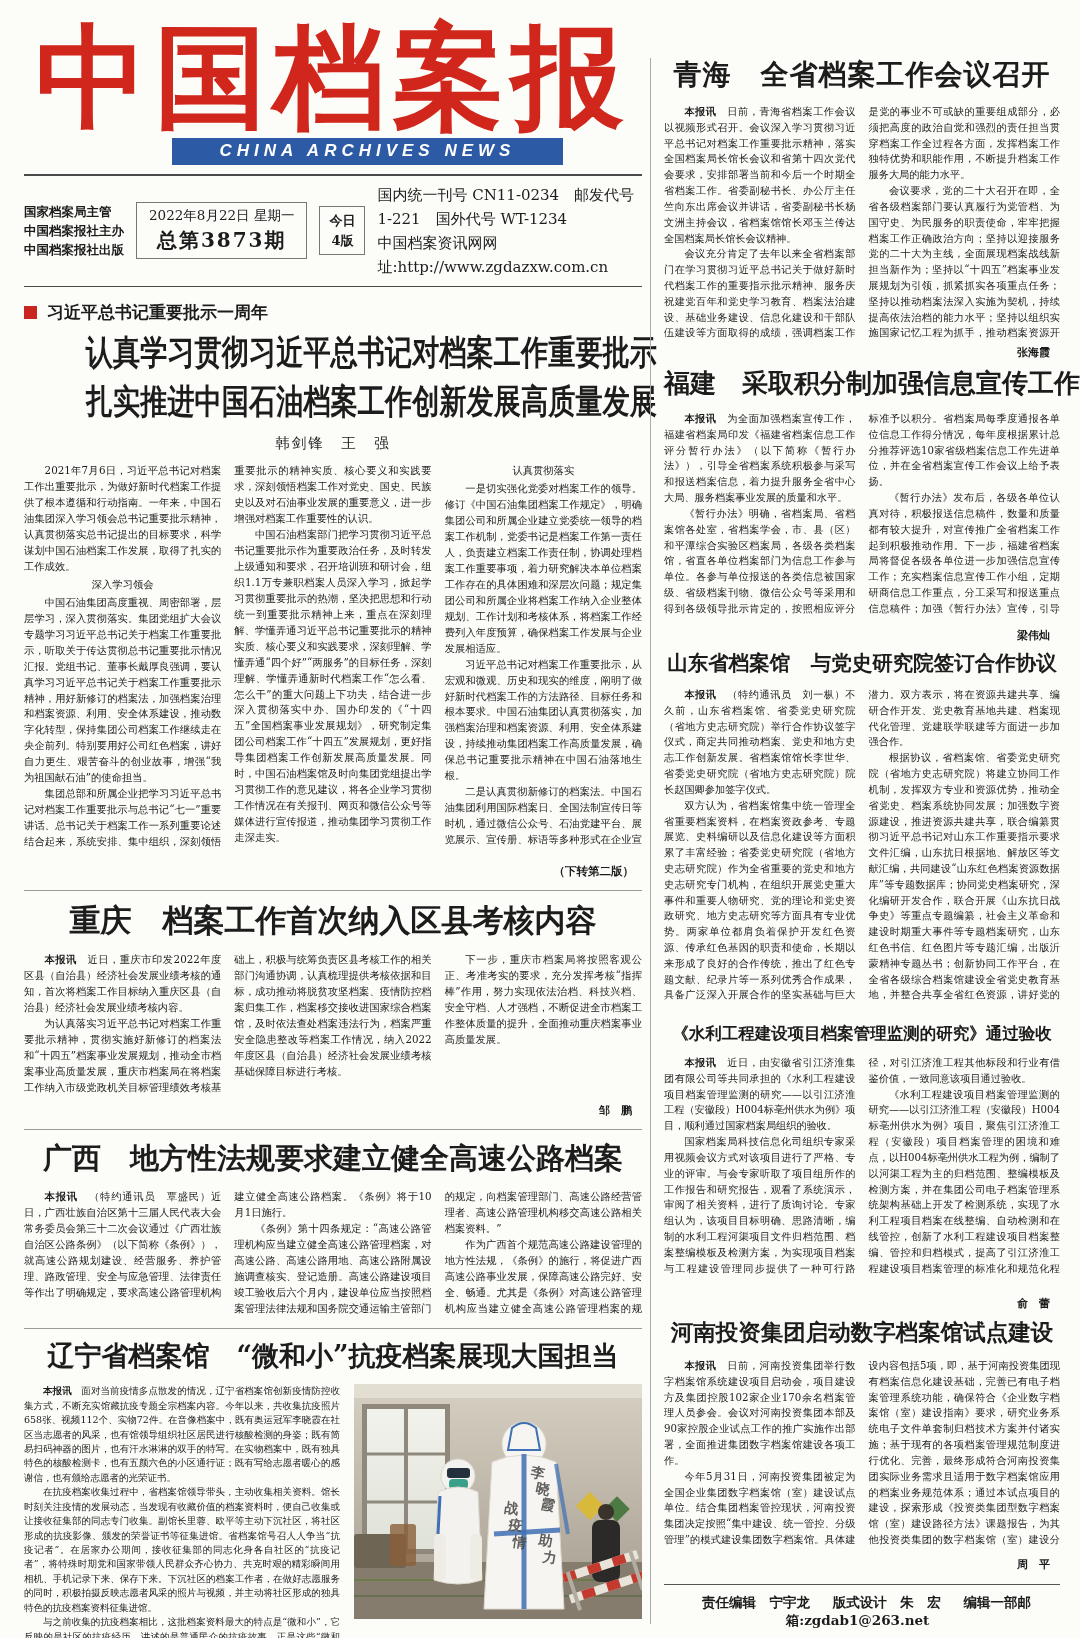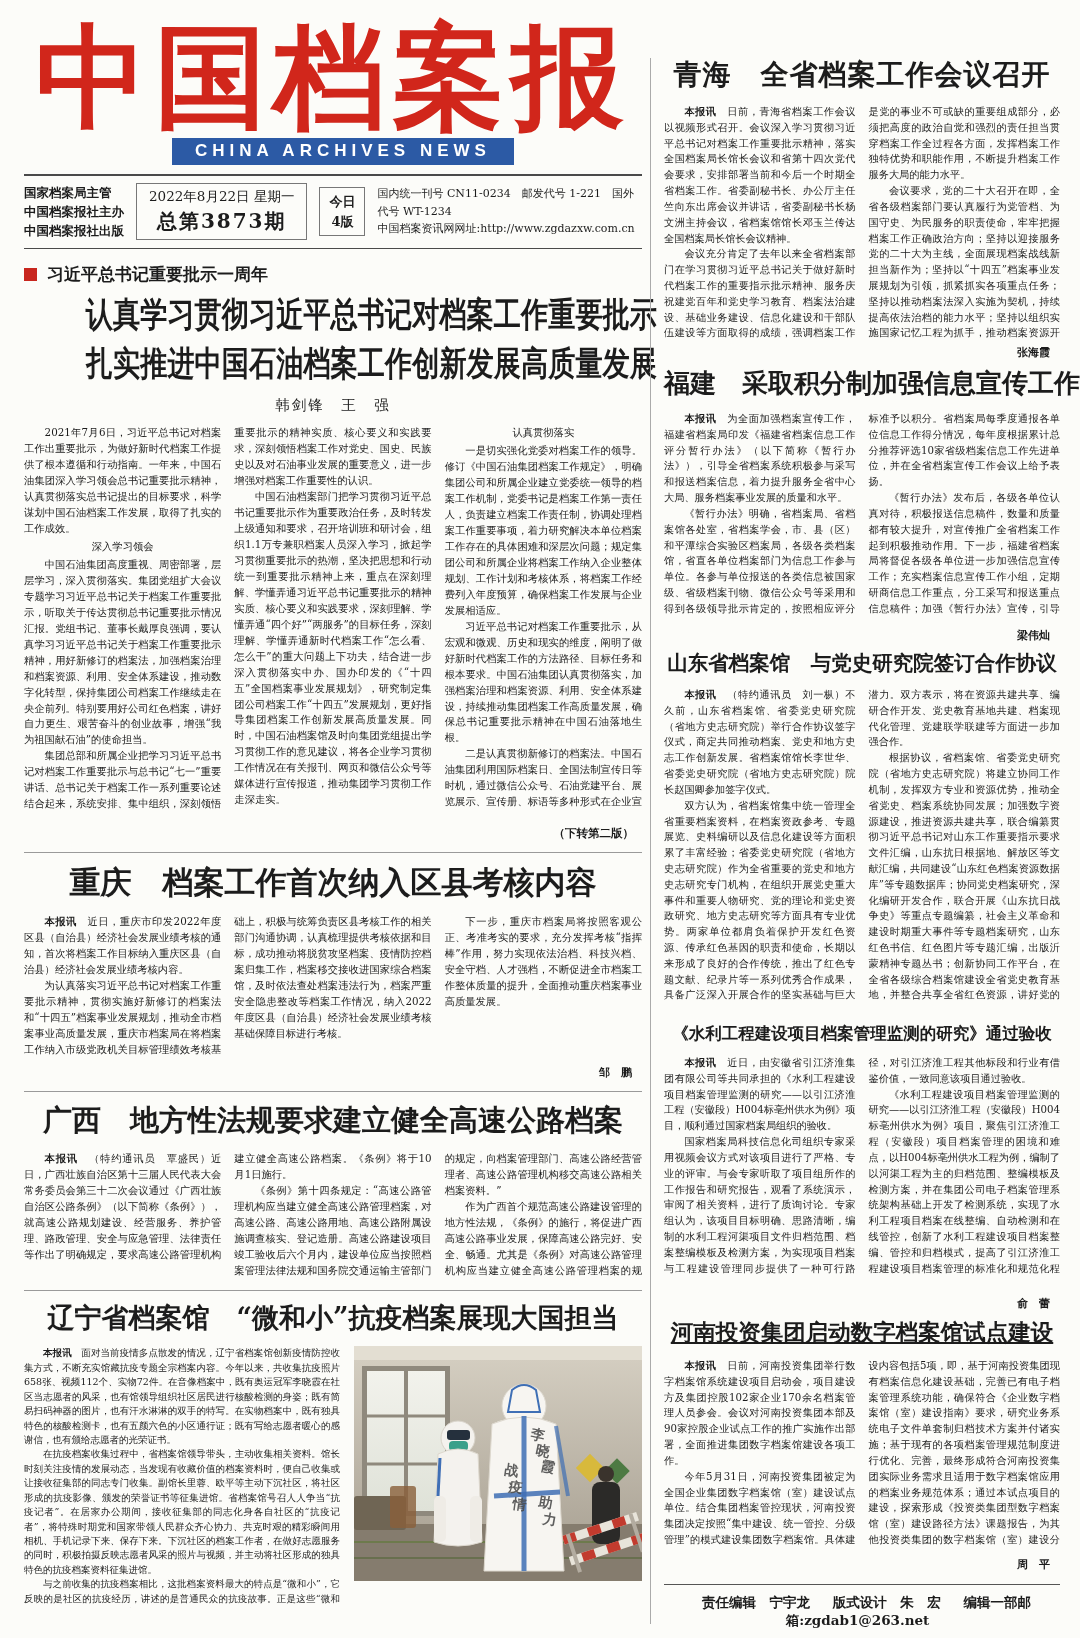--- a/index.html
+++ b/index.html
@@ -2,31 +2,31 @@
 <html><head>
 <meta charset="utf-8">
 <style>
   html,body{margin:0;padding:0;background:#e9e7e2;}
   .page{width:1080px;height:1638px;position:relative;background:#fcfcf9;
         font-family:"DejaVu Serif","Liberation Serif",serif;color:#1c1c1c;overflow:hidden;margin:0 auto;}
   
   .left-region{position:absolute;left:24px;top:18px;width:618px;}
   .mast-title{color:#d1261b;font-weight:900;font-size:112px;line-height:1.05;letter-spacing:7px;
               text-align:center;white-space:nowrap;}
-  .mast-sub{width:342px;margin:2px 0 0 148px;background:#2c5aa5;color:#fff;text-align:center;
+  .mast-sub{width:391px;margin:2px 0 0 148px;background:#2c5aa5;color:#fff;text-align:center;
             font-family:"Liberation Sans","DejaVu Sans",sans-serif;font-weight:bold;font-size:17px;
-            letter-spacing:5px;padding:3px 0 4px;}
+            letter-spacing:5px;padding:3px 0 4px;font-style:italic;}
   .pubrow{margin-top:9px;border-top:2px solid #4a4a4a;border-bottom:1.5px solid #4a4a4a;
           padding:7px 0;display:flex;align-items:center;gap:12px;}
   .pub-left{font-size:12.5px;line-height:1.55;font-weight:bold;white-space:nowrap;}
   .pub-date{border:1px solid #777;text-align:center;padding:4px 12px;white-space:nowrap;}
   .pub-date .d1{font-size:13.5px;}
   .pub-date .d2{font-size:20px;font-weight:bold;letter-spacing:2px;margin-top:2px;}
   .pub-today{border:1px solid #777;text-align:center;padding:4px 9px;font-size:13px;font-weight:bold;line-height:1.5;}
-  .pub-codes{font-size:11px;line-height:1.6;flex:1;}
+  .pub-codes{font-size:15px;line-height:1.6;flex:1;}
   .kicker{margin:14px 0 4px;display:flex;align-items:center;gap:10px;font-weight:bold;font-size:17px;}
   .sq{width:13px;height:13px;background:#c8261e;flex:0 0 13px;}
   .lead-h{font-size:34px;font-weight:900;text-align:center;white-space:nowrap;line-height:1.45;
           transform:scaleX(.80);transform-origin:50% 50%;}
   .lead-by{text-align:center;font-size:14.5px;margin:8px 0 10px;letter-spacing:2px;}
   .cols3{column-count:3;column-gap:13px;text-align:justify;font-size:10.3px;line-height:1.55;
          overflow:hidden;column-fill:auto;}
   .cols2{column-count:2;column-gap:13px;text-align:justify;font-size:10.2px;line-height:1.55;
          overflow:hidden;column-fill:auto;}
   .lead-body{height:398px;}
@@ -44,21 +44,21 @@
   .ln-right{width:288px;}
   .photo{width:288px;height:235px;display:block;background:#b9b2a6;}
   
   .vline{position:absolute;left:650px;top:58px;bottom:14px;width:1px;background:#aaa;}
   
   .right-region{position:absolute;left:664px;top:50px;width:396px;}
   .rh-qinghai{font-size:28px;letter-spacing:1px;}
   .rh-fujian{font-size:26px;}
   .rh-shandong{font-size:20.5px;}
   .rh-shuili{font-size:16.5px;}
-  .rh-henan{font-size:22.5px;text-decoration:underline;}
+  .rh-henan{font-size:22.5px;}
   .rb-qinghai{height:238px;} .rb-fujian{height:214px;} .rb-shandong{height:330px;}
   .rb-shuili{height:238px;} .rb-henan{height:196px;}
   .r-art{margin-bottom:6px;}
   .footer{margin-top:12px;border-top:1.5px solid #555;border-bottom:1.5px solid #555;
           padding:9px 0;text-align:center;font-weight:bold;font-size:13.5px;}
   .footer span{margin:0 9px;}
 </style>
 </head>
 <body>
 

